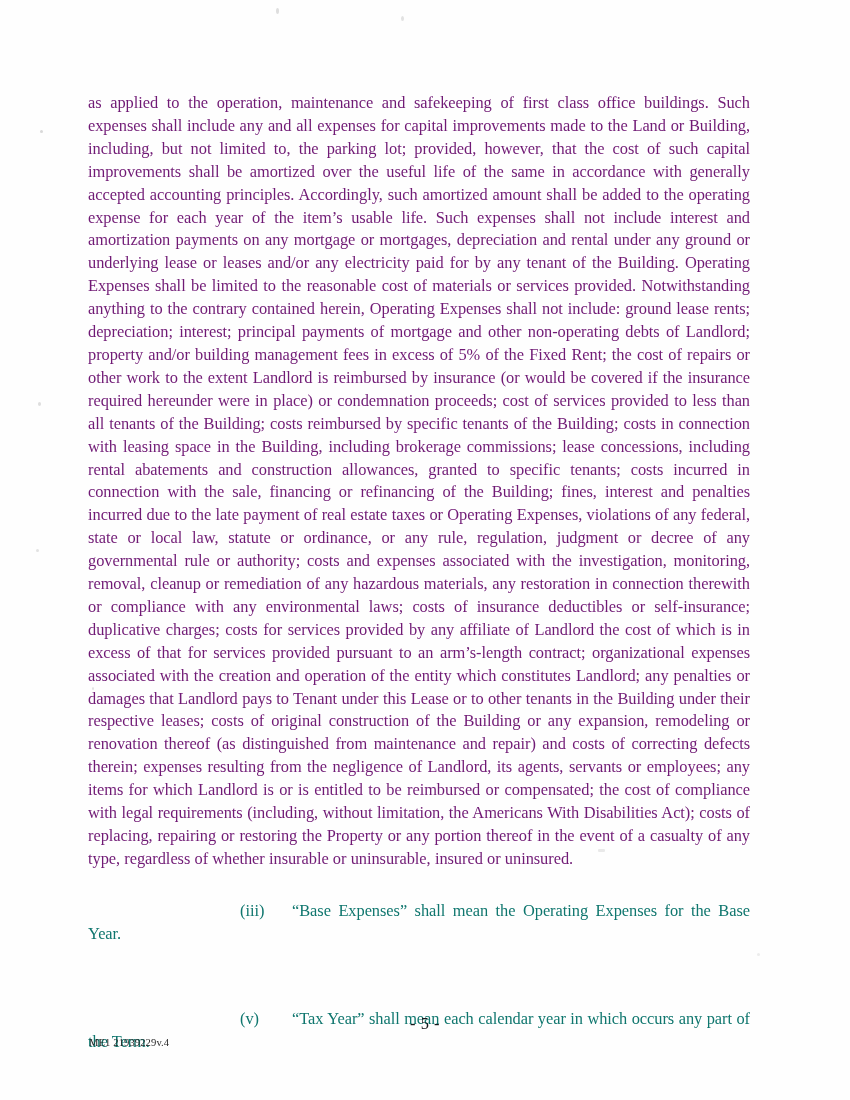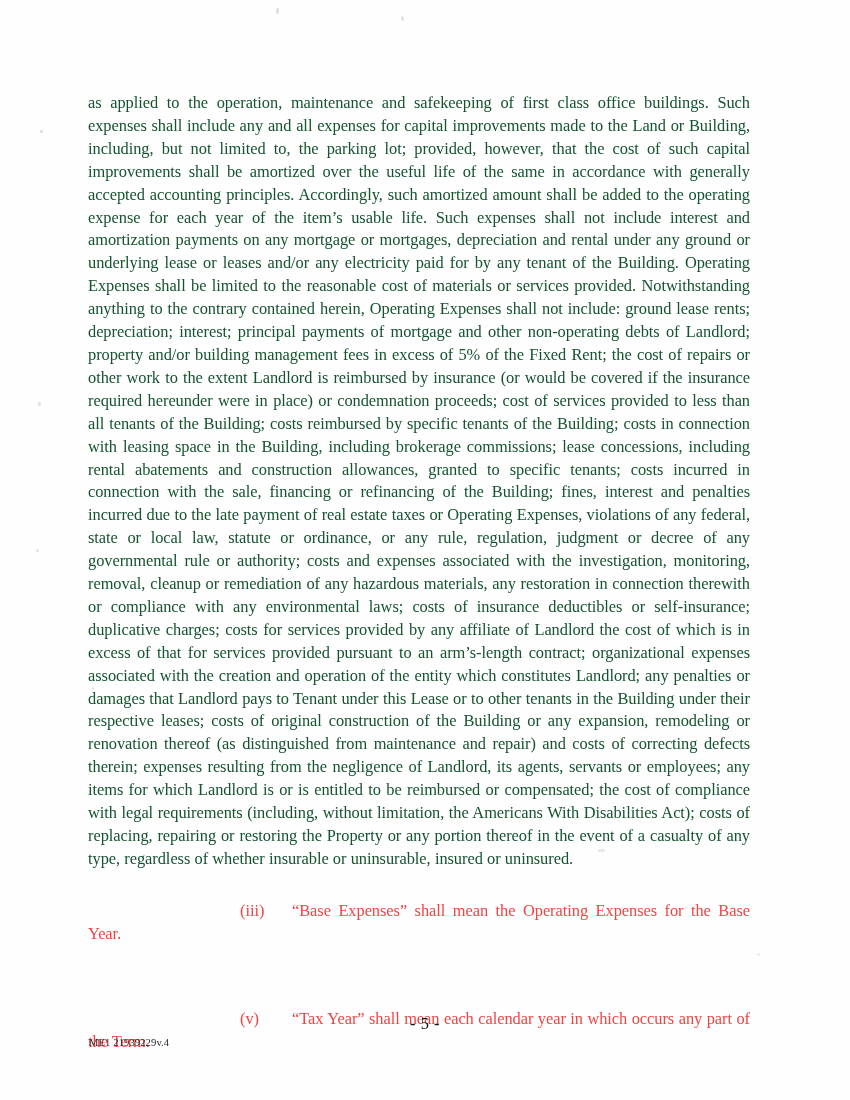--- a/index.html
+++ b/index.html
@@ -33,32 +33,32 @@
   }
 
   p.body-par {
     margin: 0;
     text-align: justify;
     text-justify: inter-word;
     font-size: 16.4px;
     line-height: 22.9px;
     letter-spacing: -0.05px;
     word-spacing: 0.2px;
-    color: #14532d;
+    color: #701a75;
   }
 
   
   .sub-par {
     margin: 0;
     text-align: justify;
     text-justify: inter-word;
     font-size: 16.4px;
     line-height: 22.9px;
     letter-spacing: -0.05px;
-    color: #ef4444;
+    color: #0f766e;
     text-indent: 152px;
   }
   .sub-par .marker {
     display: inline-block;
     width: 52px;
     text-indent: 0;
   }
 
   .gap-sub { height: 31px; }
   .gap-first { height: 29px; }

